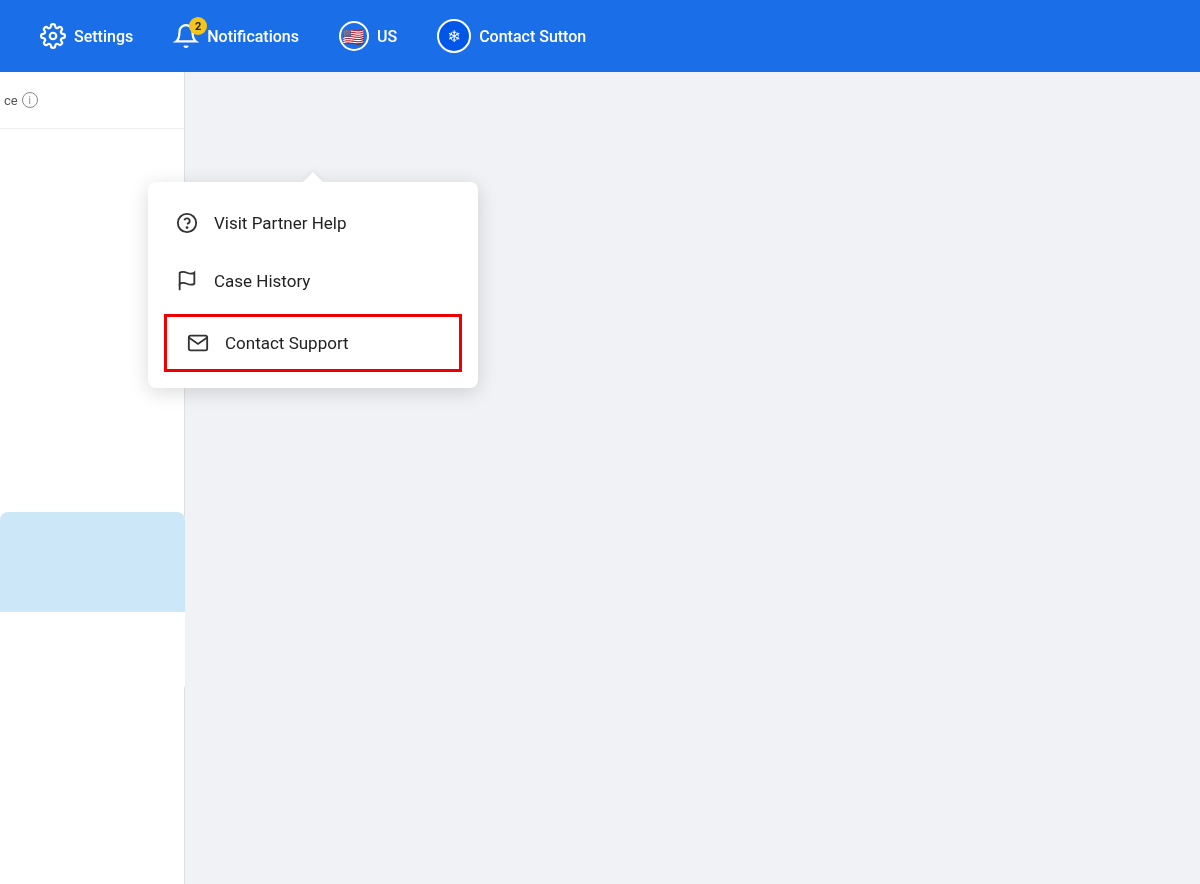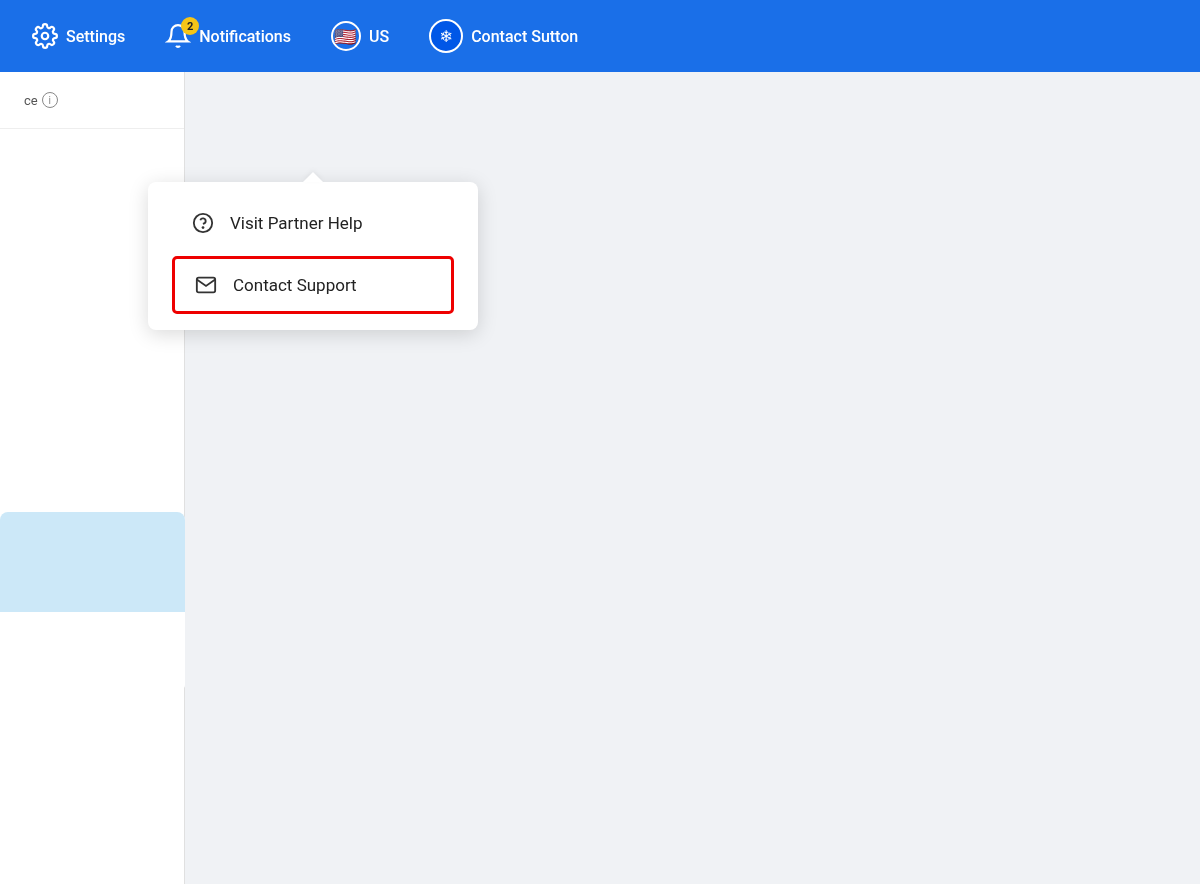--- a/index.html
+++ b/index.html
@@ -12,21 +12,21 @@
       position: relative;
     }
 
     
     .top-nav {
       width: 100%;
       height: 72px;
       background: #1a6fe8;
       display: flex;
       align-items: center;
-      padding: 0 12px;
+      padding: 0 20px;
       gap: 0;
       position: relative;
       z-index: 10;
     }
 
     .nav-item {
       display: flex;
       align-items: center;
       gap: 8px;
       color: white;
@@ -106,21 +106,21 @@
       left: 0;
       top: 0;
       width: 185px;
       height: 100%;
       background: white;
       border-right: 1px solid #e0e0e0;
     }
 
     
     .sidebar-info-row {
-      padding: 20px 24px;
+      padding: 20px 4px;
       font-size: 13px;
       color: #555;
       display: flex;
       align-items: center;
       gap: 4px;
       border-bottom: 1px solid #eee;
     }
 
     .info-icon {
       width: 16px;
@@ -154,21 +154,21 @@
     
     .dropdown-menu {
       position: absolute;
       left: 148px;
       top: 110px;
       width: 330px;
       background: white;
       border-radius: 8px;
       box-shadow: 0 4px 20px rgba(0,0,0,0.15);
       z-index: 100;
-      padding: 12px 16px;
+      padding: 12px 0;
     }
 
     
     .dropdown-menu::before {
       content: '';
       position: absolute;
       top: -10px;
       left: 50%;
       transform: translateX(-50%);
       border-left: 10px solid transparent;
@@ -183,22 +183,22 @@
       gap: 16px;
       padding: 18px 28px;
       font-size: 17px;
       color: #222;
       cursor: pointer;
       transition: background 0.1s;
     }
 
     .dropdown-item.highlighted {
       border: 3px solid #e00;
-      border-radius: 5px;
-      margin: 4px 8px;
+      border-radius: 0;
+      margin: 4px 16px;
       padding: 15px 20px;
     }
 
     .dropdown-item-icon {
       width: 22px;
       height: 22px;
       flex-shrink: 0;
       color: #333;
     }
 
@@ -266,20 +266,27 @@
 
     <div class="dropdown-item">
       <svg class="dropdown-item-icon" viewBox="0 0 24 24" fill="none" stroke="currentColor" stroke-width="2">
         <circle cx="12" cy="12" r="10"></circle>
         <path d="M9.09 9a3 3 0 0 1 5.83 1c0 2-3 3-3 3"></path>
         <line x1="12" y1="17" x2="12.01" y2="17" stroke-linecap="round" stroke-width="3"></line>
       </svg>
       <span class="item-label">Visit Partner Help</span>
     </div>
 
+    <div class="dropdown-item">
+      <svg class="dropdown-item-icon" viewBox="0 0 24 24" fill="none" stroke="currentColor" stroke-width="2">
+        <path d="M4 15s1-1 4-1 5 2 8 2 4-1 4-1V3s-1 1-4 1-5-2-8-2-4 1-4 1z"></path>
+        <line x1="4" y1="22" x2="4" y2="15"></line>
+      </svg>
+      <span class="item-label">Case History</span>
+    </div>
 
     <div class="dropdown-item highlighted">
       <svg class="dropdown-item-icon" viewBox="0 0 24 24" fill="none" stroke="currentColor" stroke-width="2">
         <path d="M4 4h16c1.1 0 2 .9 2 2v12c0 1.1-.9 2-2 2H4c-1.1 0-2-.9-2-2V6c0-1.1.9-2 2-2z"></path>
         <polyline points="22,6 12,13 2,6"></polyline>
       </svg>
       <span class="item-label">Contact Support</span>
     </div>
 
   </div>

